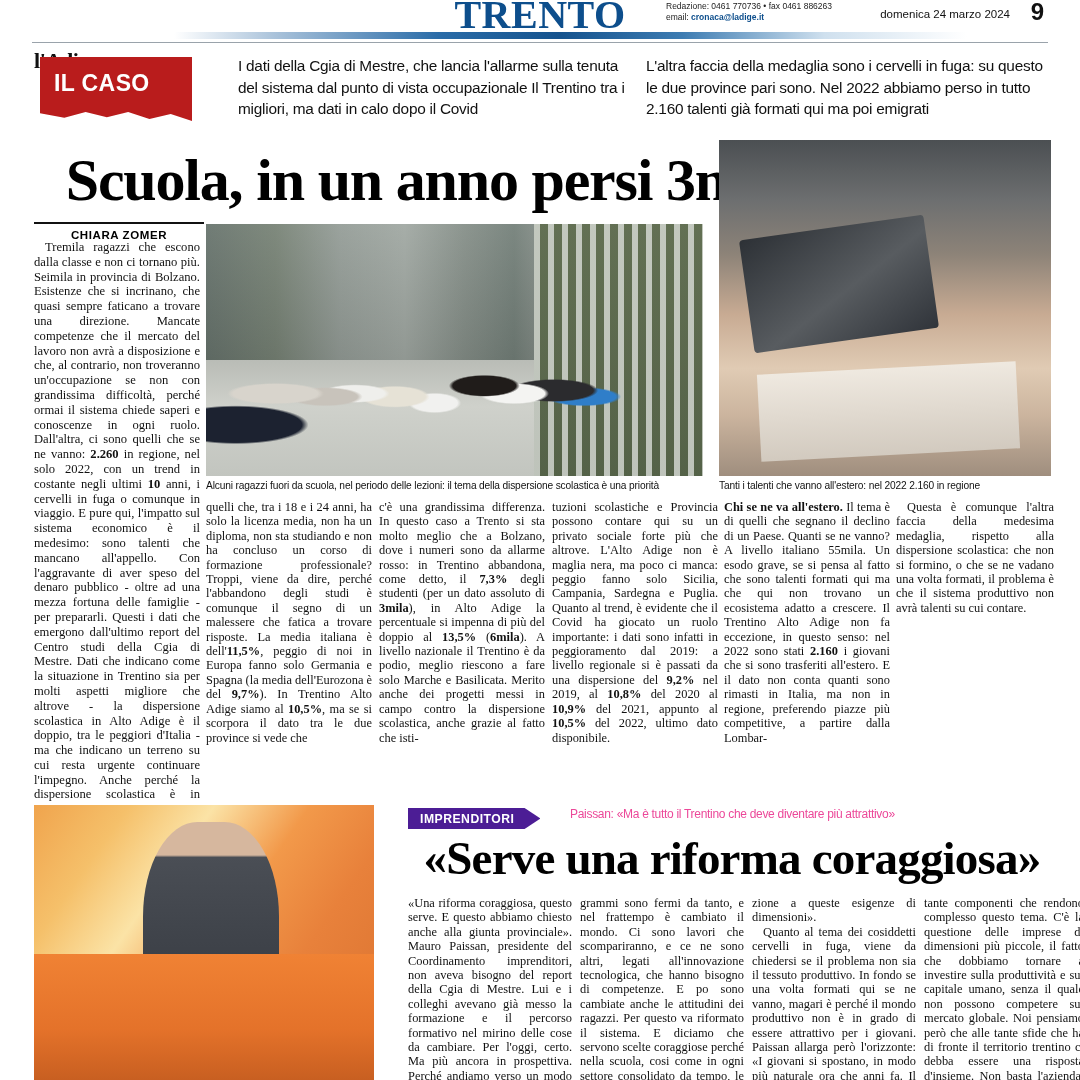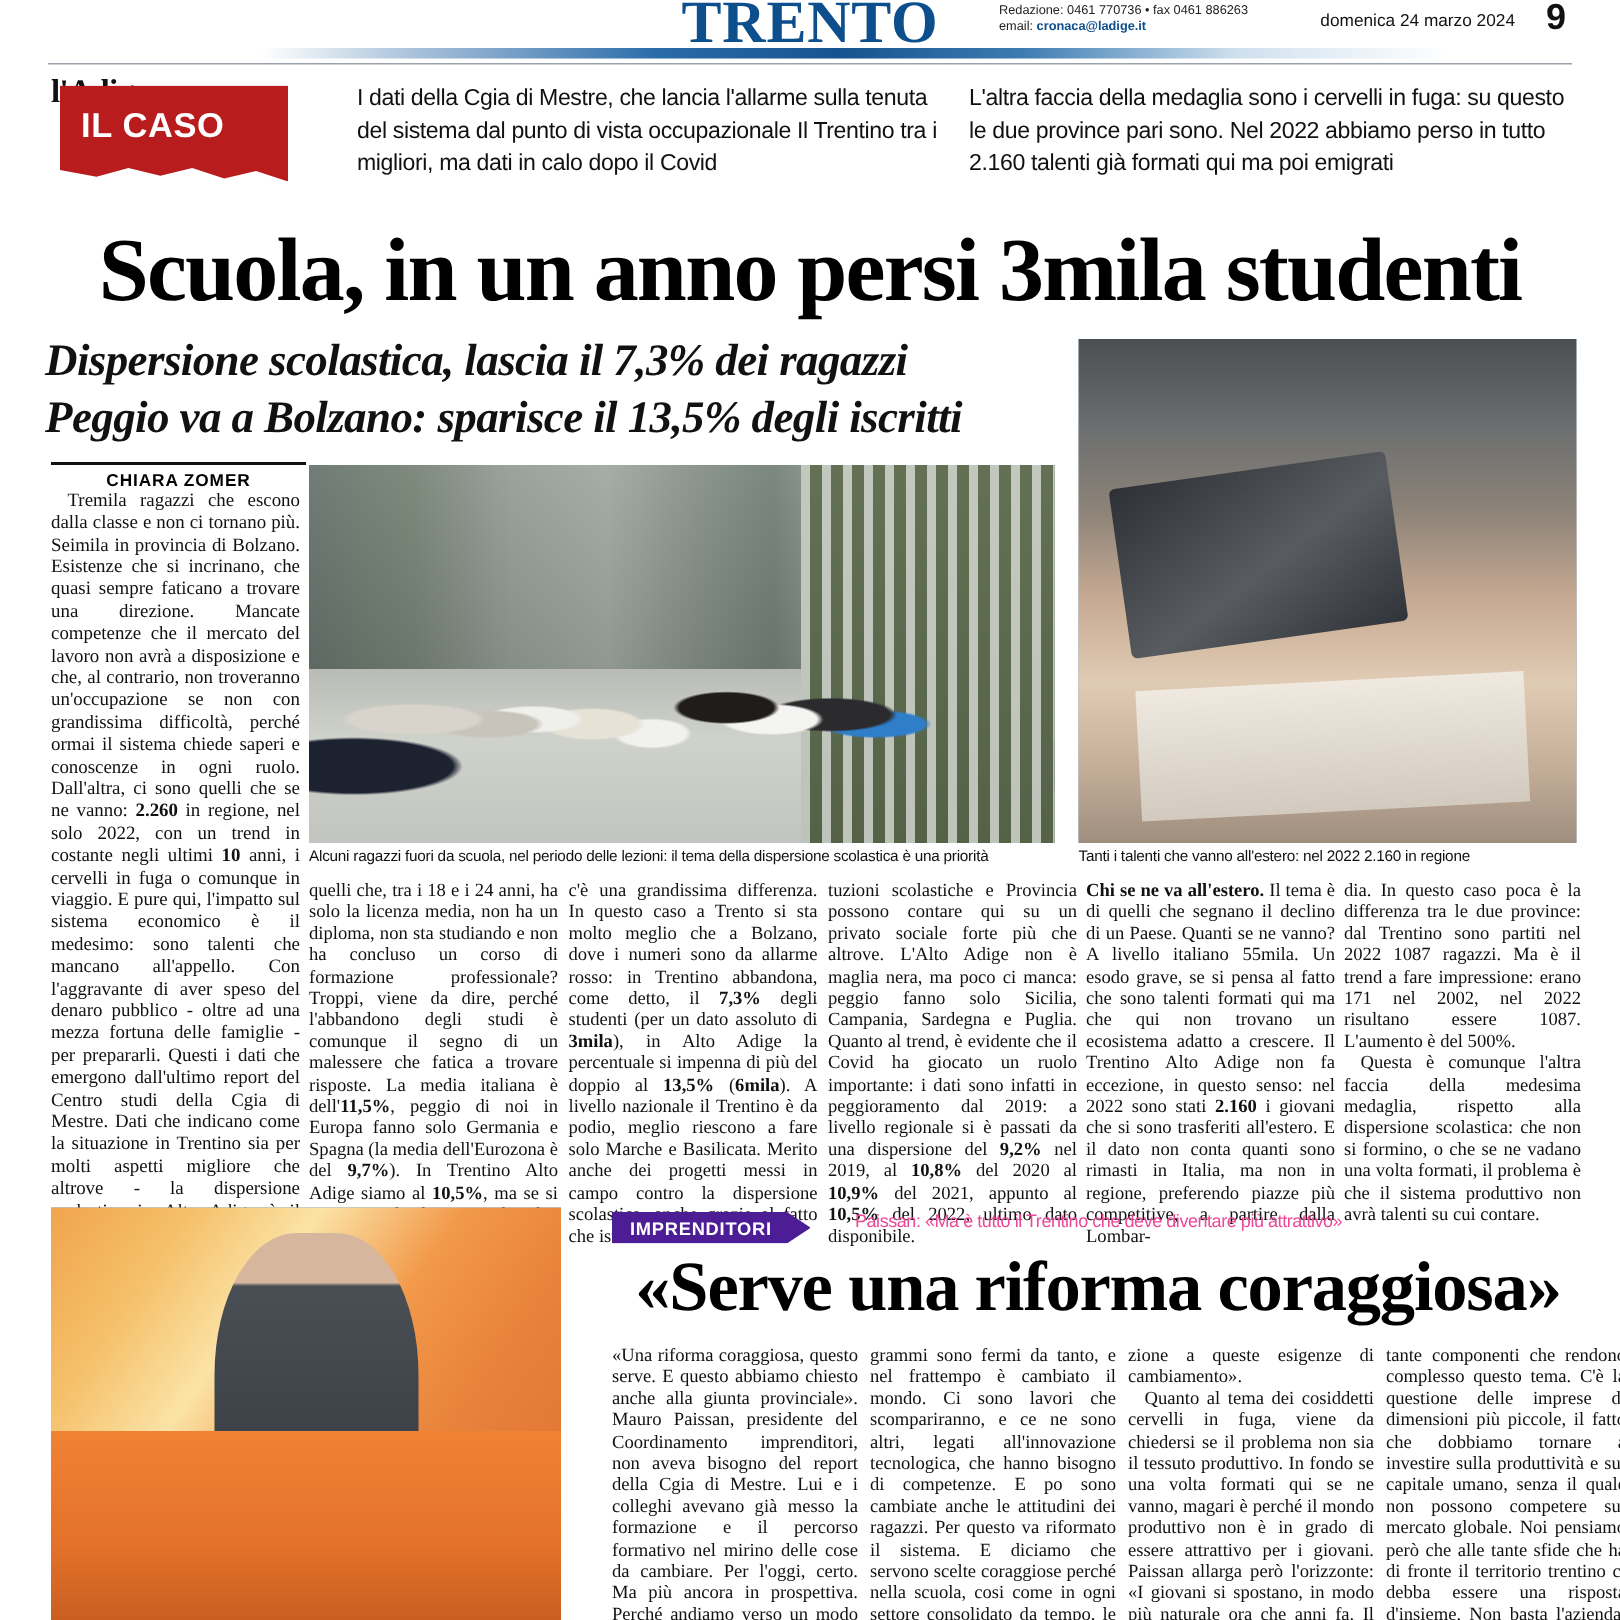--- a/index.html
+++ b/index.html
@@ -229,24 +229,20 @@
 
   <div class="kicker-row">
     <div class="kicker-flag">
       <span>IL CASO</span>
     </div>
     <div class="kicker-text">I dati della Cgia di Mestre, che lancia l'allarme sulla tenuta del sistema dal punto di vista occupazionale Il Trentino tra i migliori, ma dati in calo dopo il Covid</div>
     <div class="kicker-text2">L'altra faccia della medaglia sono i cervelli in fuga: su questo le due province pari sono. Nel 2022 abbiamo perso in tutto 2.160 talenti già formati qui ma poi emigrati</div>
   </div>
 
   <div class="headline">Scuola, in un anno persi 3mila studenti</div>
-  <div class="subhead">
-    <div>Dispersione scolastica, lascia il 7,3% dei ragazzi</div>
-    <div>Peggio va a Bolzano: sparisce il 13,5% degli iscritti</div>
-  </div>
 
   <div class="media-row">
     <div class="col-left-lead">
       <div class="byline">CHIARA ZOMER</div>
     </div>
 
     <div class="photo photo-main">
       <div class="ph-street">
         <div class="ph-people"></div>
       </div>
@@ -285,21 +281,20 @@
       </p>
     </div>
 
     <div class="col" style="left:694px;top:0;">
       <p class="noind">
         <b>Chi se ne va all'estero.</b><span> Il tema è di quelli che segnano il declino di un Paese. Quanti se ne vanno? A livello italiano 55mila. Un esodo grave, se si pensa al fatto che sono talenti formati qui ma che qui non trovano un ecosistema adatto a crescere. Il Trentino Alto Adige non fa eccezione, in questo senso: nel 2022 sono stati </span><b>2.160</b><span> i giovani che si sono trasferiti all'estero. E il dato non conta quanti sono rimasti in Italia, ma non in regione, preferendo piazze più competitive, a partire dalla Lombar-</span>
       </p>
     </div>
 
     <div class="col" style="left:866px;top:0;width:158px;">
-      <p class="noind">dia. In questo caso poca è la differenza tra le due province: dal Trentino sono partiti nel 2022 1087 ragazzi. Ma è il trend a fare impressione: erano 171 nel 2002, nel 2022 risultano essere 1087. L'aumento è del 500%.</p>
       <p>Questa è comunque l'altra faccia della medesima medaglia, rispetto alla dispersione scolastica: che non si formino, o che se ne vadano una volta formati, il problema è che il sistema produttivo non avrà talenti su cui contare.</p>
     </div>
   </div>
 
   <div class="lower">
     <div class="photo photo-portrait">
       <div class="ph-portrait">
         <div class="figure"></div>
         <div class="sofa"></div>
       </div>
@@ -315,21 +310,21 @@
     <div class="headline2">«Serve una riforma coraggiosa»</div>
 
     <div class="lower-cols">
       <div class="lcol" style="left:0;top:0;">
         <p class="noind">«Una riforma coraggiosa, questo serve. E questo abbiamo chiesto anche alla giunta provinciale». Mauro Paissan, presidente del Coordinamento imprenditori, non aveva bisogno del report della Cgia di Mestre. Lui e i colleghi avevano già messo la formazione e il percorso formativo nel mirino delle cose da cambiare. Per l'oggi, certo. Ma più ancora in prospettiva. Perché andiamo verso un modo più complicato, e il tema delle competenze diventa fondamentale per le singole imprese ma anche</p>
       </div>
       <div class="lcol" style="left:172px;top:0;">
         <p class="noind">grammi sono fermi da tanto, e nel frattempo è cambiato il mondo. Ci sono lavori che scompariranno, e ce ne sono altri, legati all'innovazione tecnologica, che hanno bisogno di competenze. E po sono cambiate anche le attitudini dei ragazzi. Per questo va riformato il sistema. E diciamo che servono scelte coraggiose perché nella scuola, cosi come in ogni settore consolidato da tempo, le novità potrebbero provocare qualche malumore. Ma serve il coraggio di andare avanti comunque. Ma già dal</p>
       </div>
       <div class="lcol" style="left:344px;top:0;">
-        <p class="noind">zione a queste esigenze di cambiamento».</p>
+        <p class="noind">zione a queste esigenze di dimensioni».</p>
         <p>Quanto al tema dei cosiddetti cervelli in fuga, viene da chiedersi se il problema non sia il tessuto produttivo. In fondo se una volta formati qui se ne vanno, magari è perché il mondo produttivo non è in grado di essere attrattivo per i giovani. Paissan allarga però l'orizzonte: «I giovani si spostano, in modo più naturale ora che anni fa. Il problema è essere attrattivi come territorio. C'è sicuramente un'autocritica che devono fare</p>
       </div>
       <div class="lcol" style="left:516px;top:0;width:160px;">
         <p class="noind">tante componenti che rendono complesso questo tema. C'è la questione delle imprese di dimensioni più piccole, il fatto che dobbiamo tornare a investire sulla produttività e sul capitale umano, senza il quale non possono competere sul mercato globale. Noi pensiamo però che alle tante sfide che ha di fronte il territorio trentino ci debba essere una risposta d'insieme. Non basta l'azienda. Un territorio è attrattivo quando ha anche buone scuole, una qualità della vita alta. Allora i giovani, che si spo-</p>
       </div>
     </div>
   </div>
 
 </div>
 

